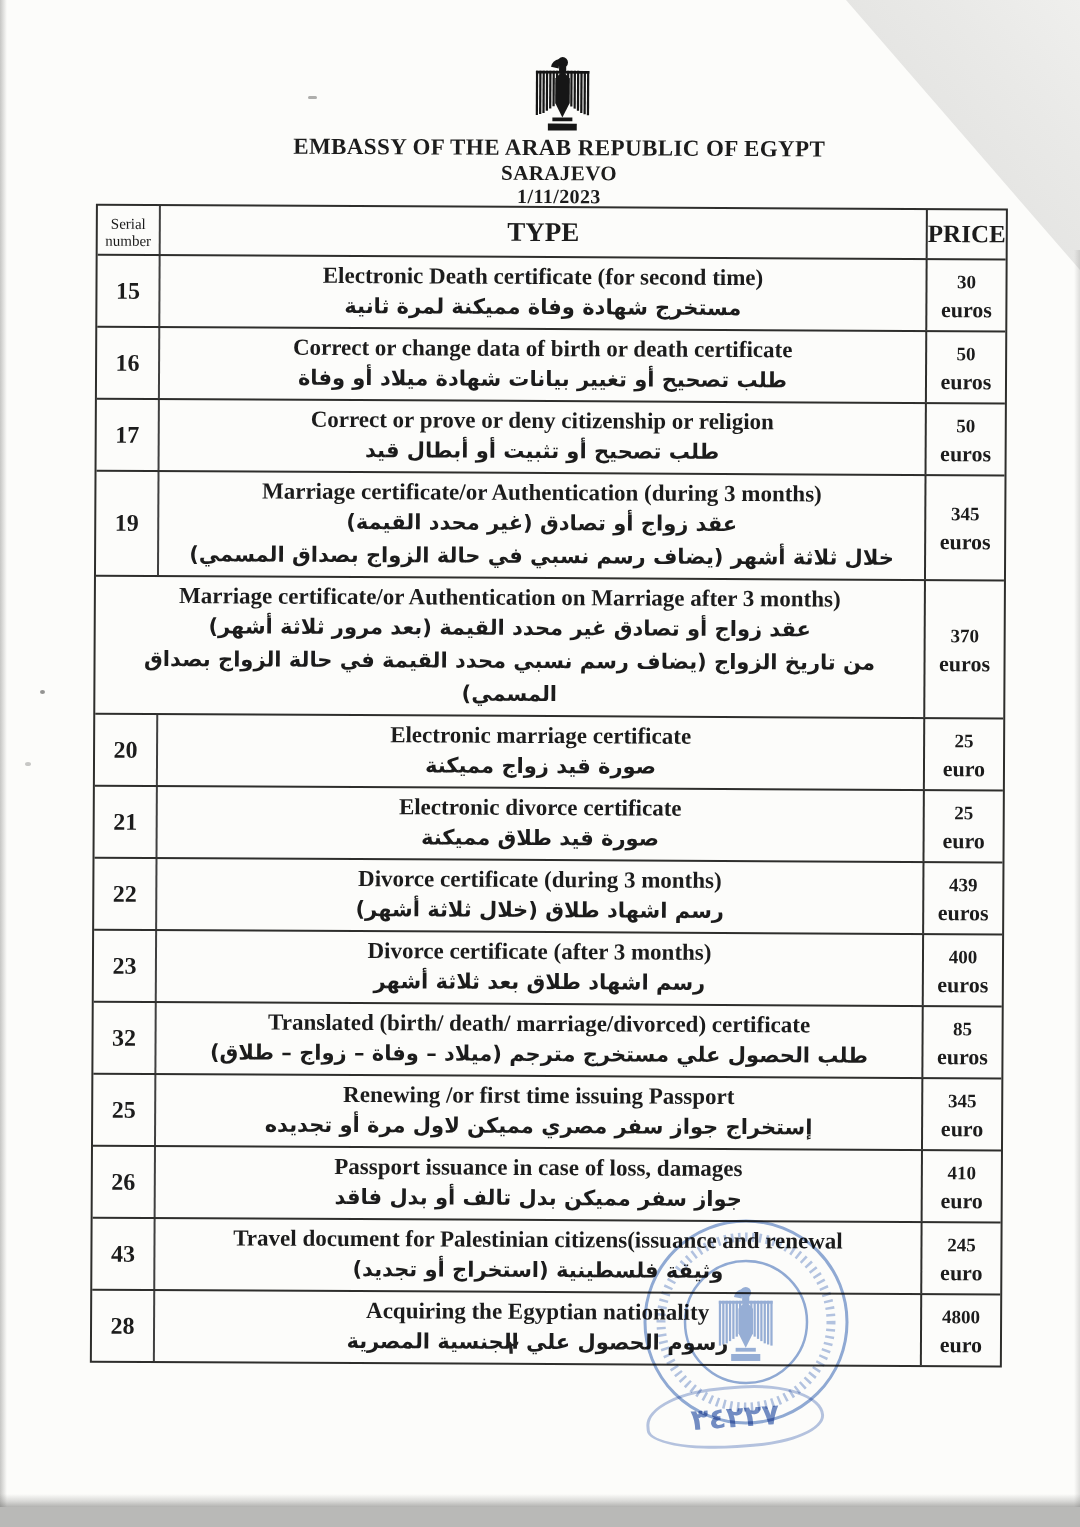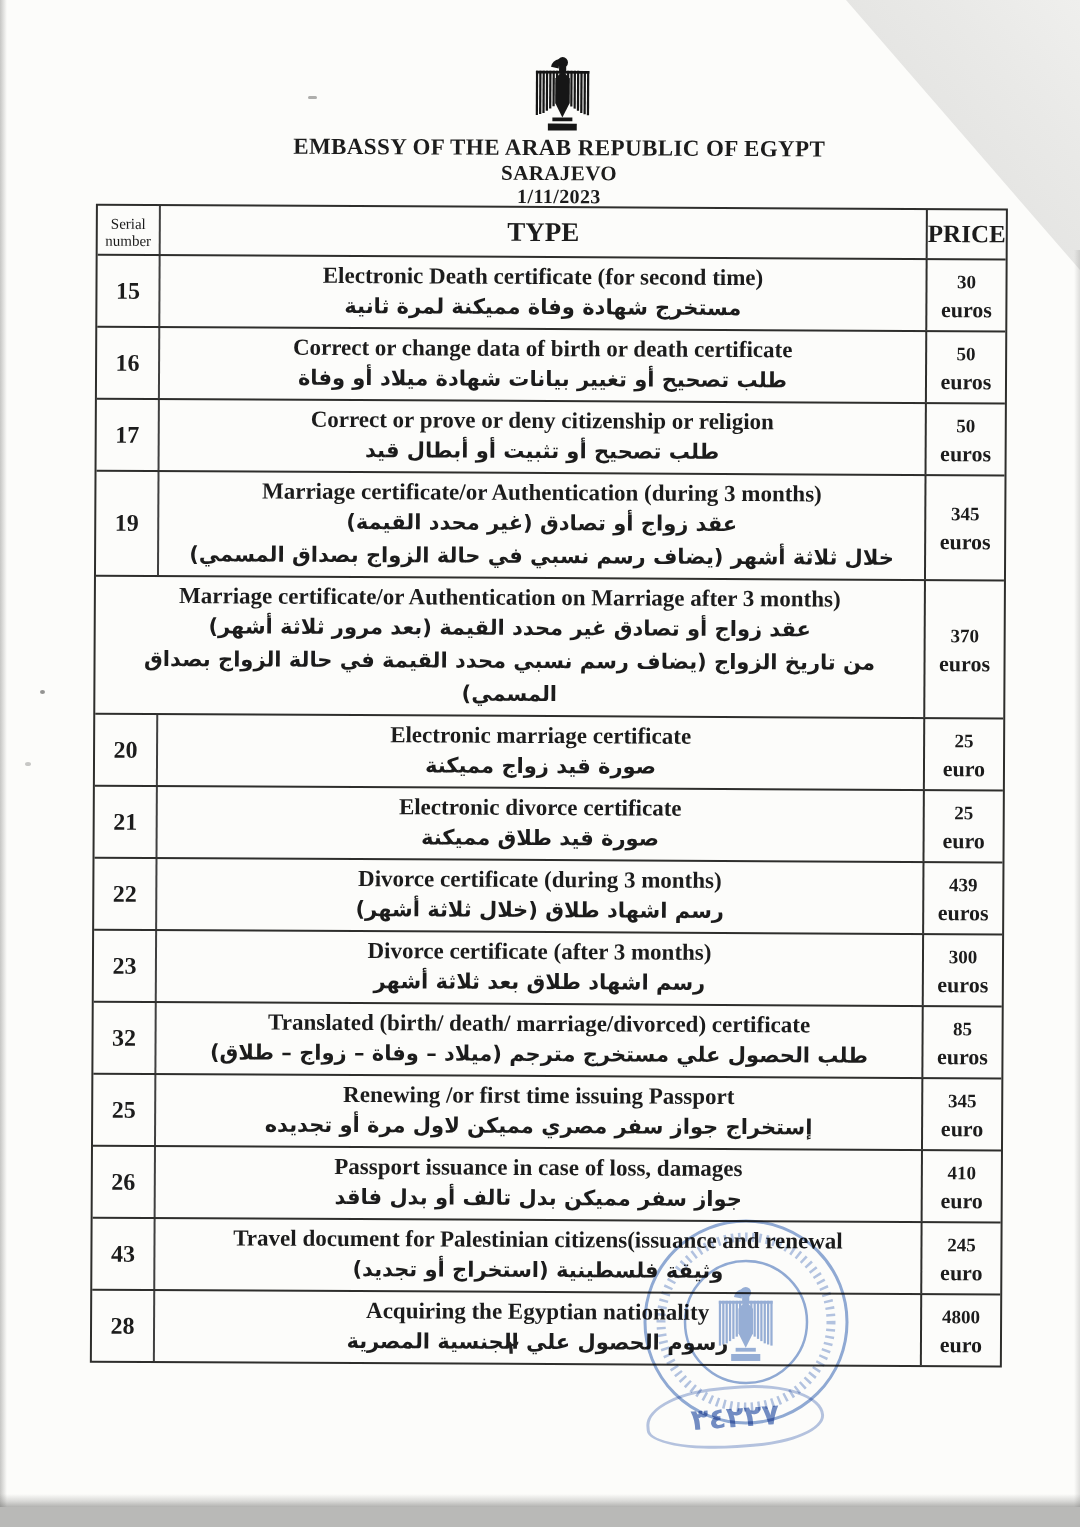--- a/index.html
+++ b/index.html
@@ -196,21 +196,21 @@
               <div class="unit">euros</div>
             </div>
           </div>
           <div class="t-row">
             <div class="c-serial">23</div>
             <div class="c-type">
               <div class="en">Divorce certificate (after 3 months)</div>
               <div class="ar">رسم اشهاد طلاق بعد ثلاثة أشهر</div>
             </div>
             <div class="c-price">
-              <div class="num">300</div>
+              <div class="num">400</div>
               <div class="unit">euros</div>
             </div>
           </div>
           <div class="t-row">
             <div class="c-serial">32</div>
             <div class="c-type">
               <div class="en">Translated (birth/ death/ marriage/divorced) certificate</div>
               <div class="ar">طلب الحصول علي مستخرج مترجم (ميلاد – وفاة – زواج – طلاق)</div>
             </div>
             <div class="c-price">

